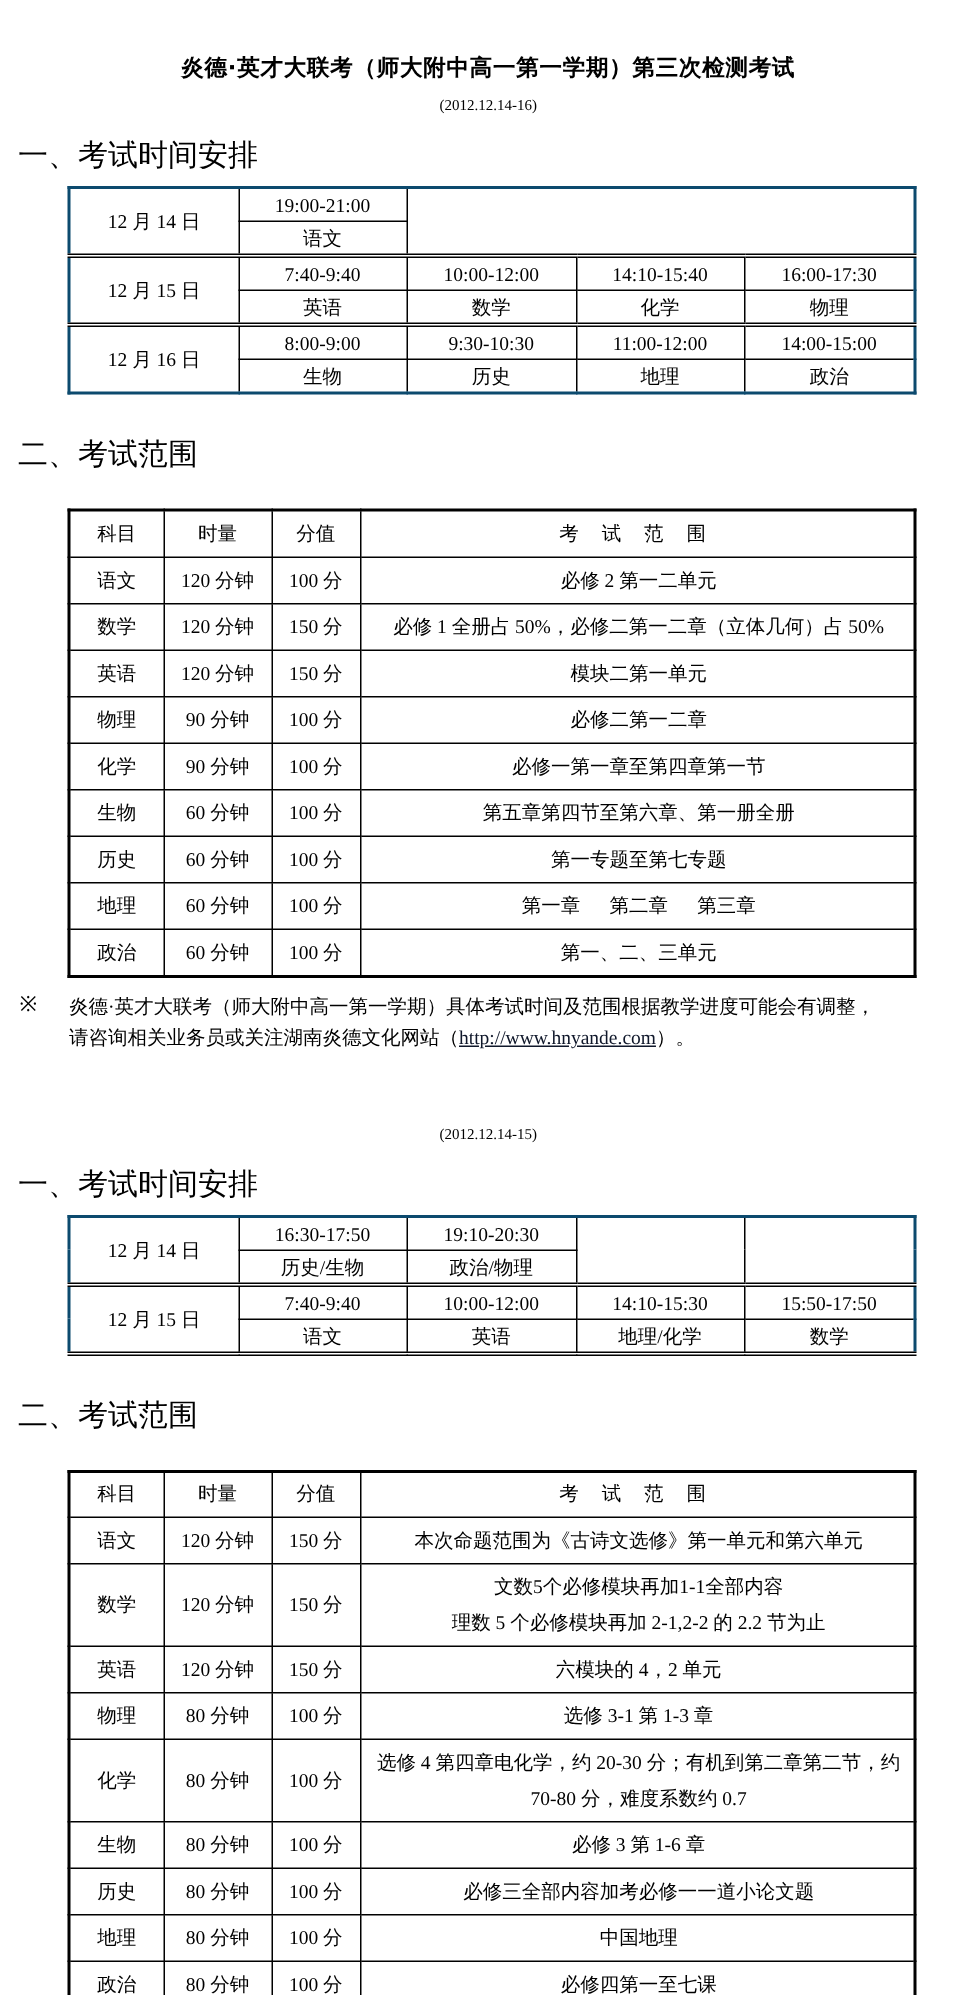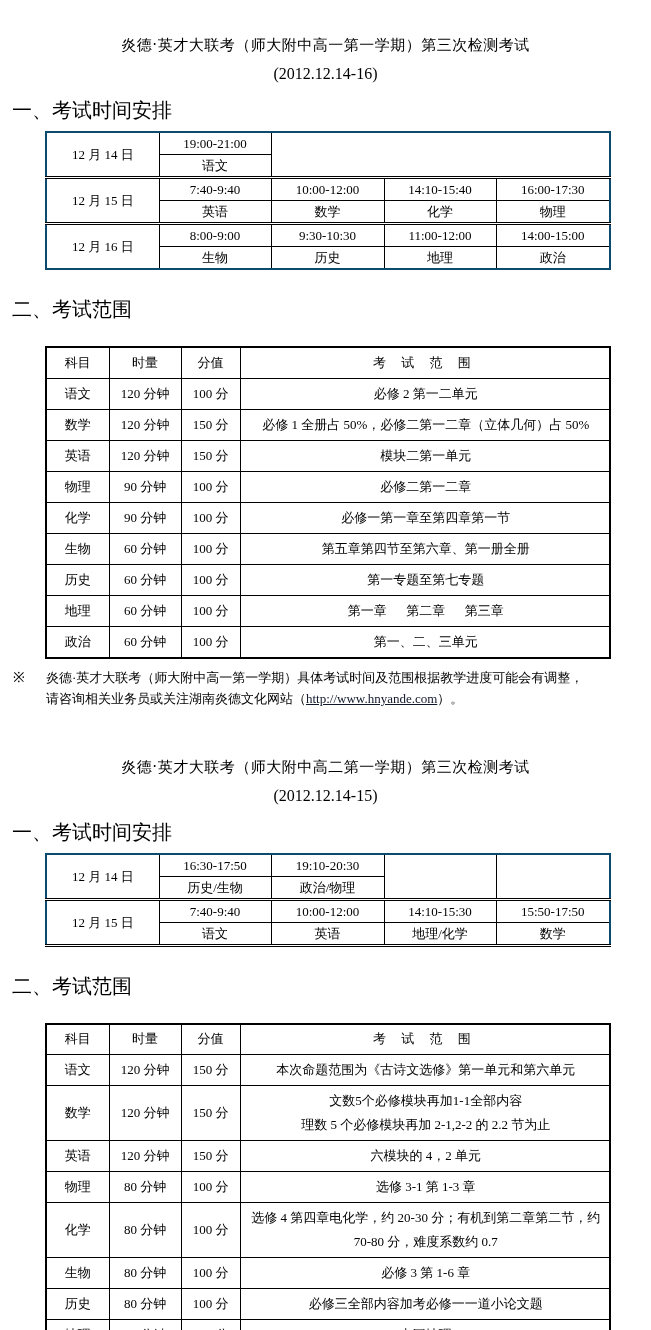--- a/index.html
+++ b/index.html
@@ -10,28 +10,28 @@
     background: #ffffff;
     color: #000000;
     font-family: "Liberation Serif", "DejaVu Serif", serif;
     overflow: hidden;
   }
   .page { padding: 36px 12px 0 12px; }
 
   .doc-title {
     text-align: center;
     font-family: "DejaVu Sans", "Liberation Sans", sans-serif;
-    font-weight: normal;
+    font-weight: bold;
     font-size: 15px;
     letter-spacing: 0.5px;
     margin: 0 0 10px 0;
   }
   .doc-subtitle {
     text-align: center;
-    font-size: 16px;
+    font-size: 10px;
     margin: 0 0 14px 0;
   }
   .section-heading {
     font-size: 20px;
     margin: 0 0 7px 0;
   }
 
   table {
     border-collapse: collapse;
     table-layout: fixed;
@@ -229,21 +229,20 @@
       </table>
 
     <div class="note">
       <span class="note-marker">※</span>
       <span class="note-text"><span>炎德·英才大联考（师大附中高一第一学期）具体考试时间及范围根据教学进度可能会有调整，
 请咨询相关业务员或关注湖南炎德文化网站（</span><a href="#" class="note-link" style="color: #0f172a;">http://www.hnyande.com</a><span>）。</span></span>
     </div>
   </div>
 
   <div class="section section-2">
-    <div class="doc-title">炎德·英才大联考（师大附中高二第一学期）第三次检测考试</div>
     <div class="doc-subtitle">(2012.12.14-15)</div>
 
     <div class="section-heading">一、考试时间安排</div>
     <table class="schedule double-bottom">
       <colgroup>
         <col style="width:113px">
           <col style="width:112px">
           <col style="width:113px">
           <col style="width:112px">
           <col style="width:114px">

